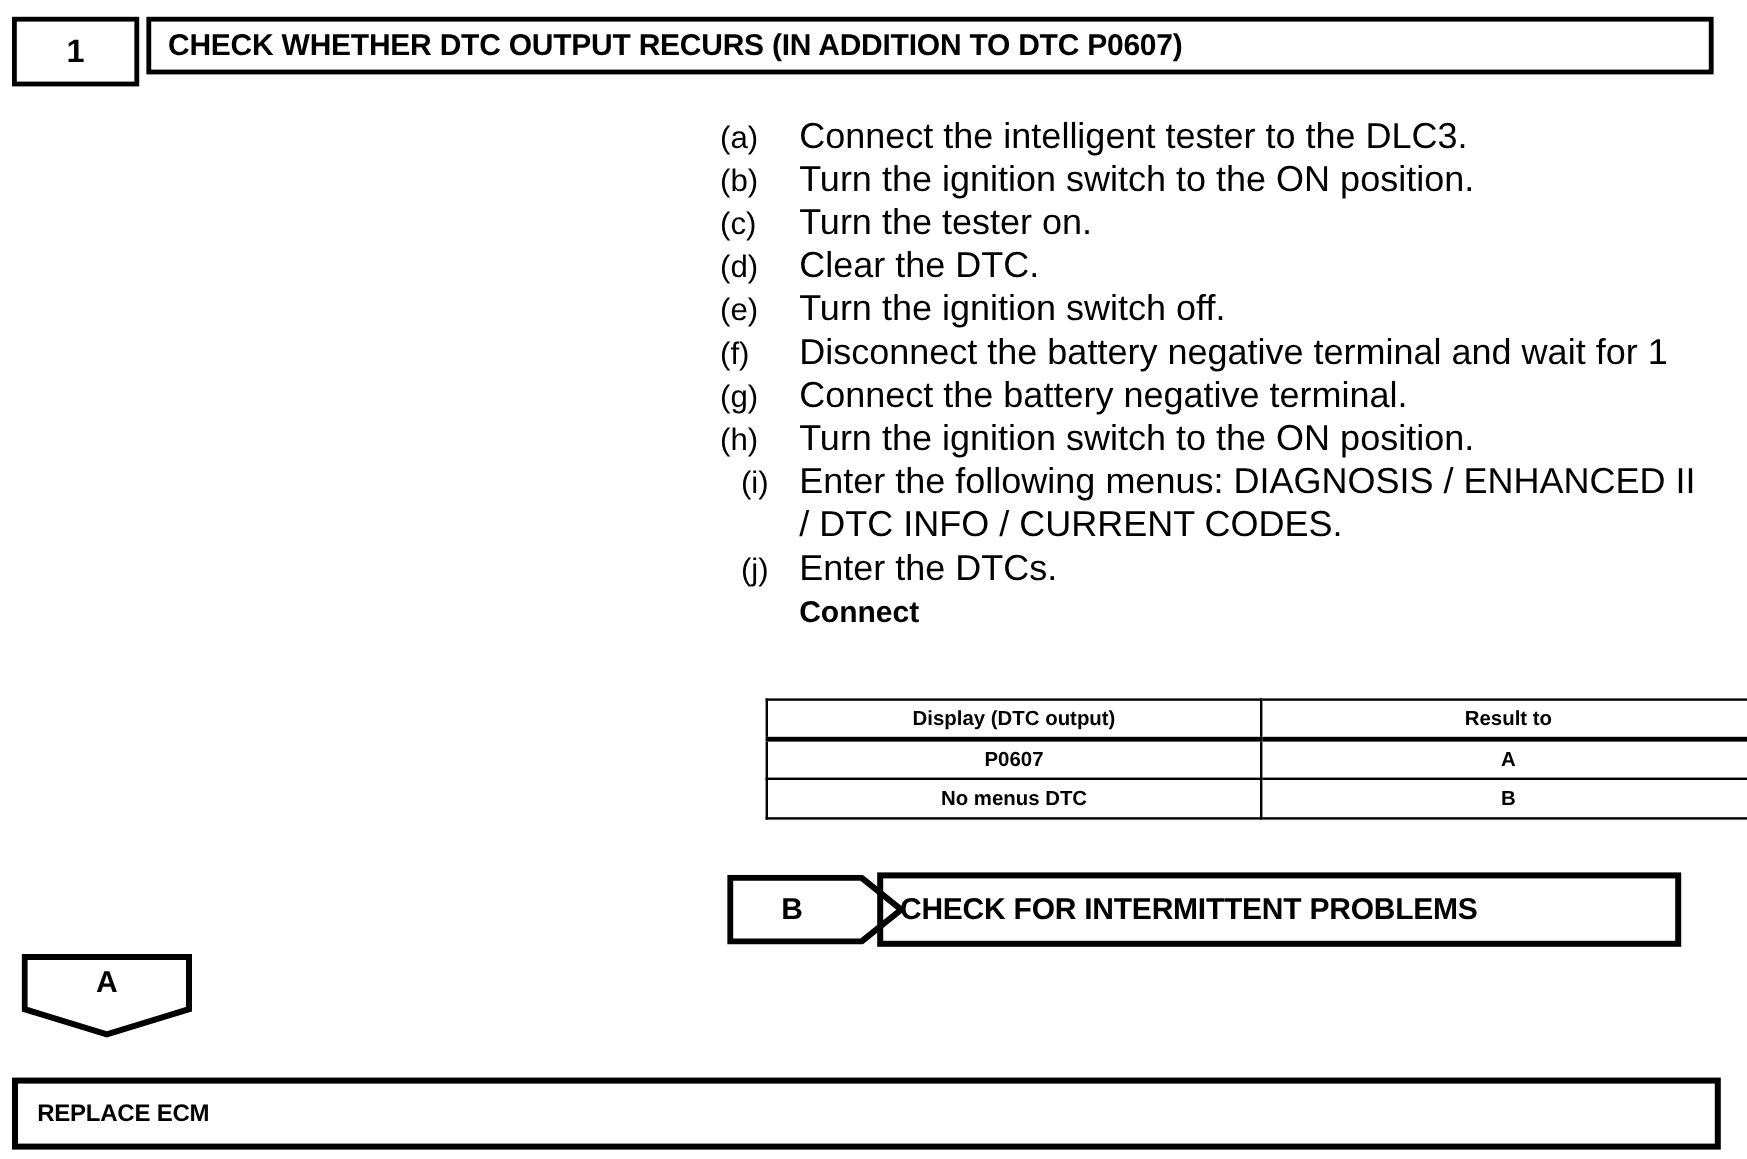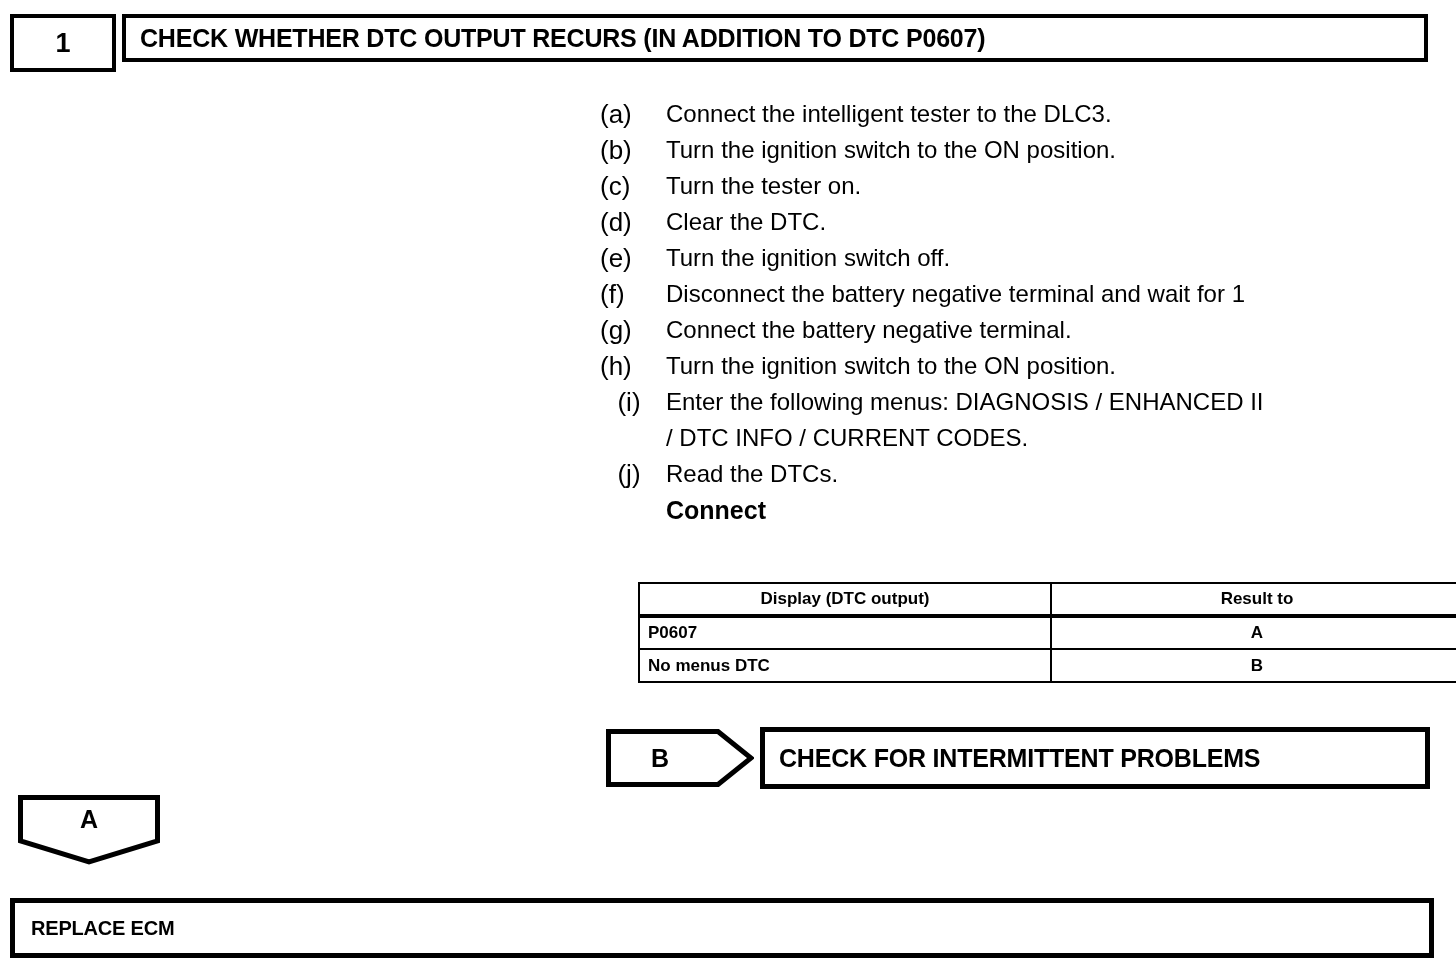--- a/index.html
+++ b/index.html
@@ -79,21 +79,21 @@
     line-height: 36px;
     white-space: nowrap;
   }
   .step-marker.narrow {
     text-align: center;
     padding-right: 8px;
     box-sizing: border-box;
   }
   .step-text {
     flex: 1 1 auto;
-    font-size: 24px;
+    font-size: 30px;
     line-height: 36px;
   }
   .step-text .cont-line {
     display: block;
   }
   .result-label {
     font-size: 25px;
     font-weight: bold;
     line-height: 36px;
     padding-left: 66px;
@@ -118,21 +118,21 @@
   }
   #result-table thead th {
     text-align: center;
     border-bottom: 2px solid #000;
   }
   #result-table tbody tr:first-child td {
     border-top: 4px solid #000;
   }
   .col-display { width: 412px; text-align: left; }
   .col-proceed { width: 412px; text-align: center; }
-  #result-table tbody td.cell-display { text-align: left; }
+  #result-table tbody td.cell-display { text-align: center; }
   #result-table tbody td.cell-proceed { text-align: center; }
 
   
   #connector-b {
     position: absolute;
     left: 606px;
     top: 729px;
     width: 148px;
     height: 58px;
   }
@@ -144,21 +144,21 @@
     width: 108px;
     height: 58px;
     display: flex;
     align-items: center;
     justify-content: center;
     font-size: 25px;
     font-weight: bold;
   }
   #intermittent-box {
     position: absolute;
-    left: 760px;
+    left: 731px;
     top: 727px;
     width: 670px;
     height: 62px;
     border: 5px solid #000;
     box-sizing: border-box;
     display: flex;
     align-items: center;
     padding-left: 14px;
   }
   #intermittent-label {
@@ -269,21 +269,21 @@
   <div class="step-row">
     <span class="step-marker narrow">(i)</span>
     <span class="step-text">
       <span>Enter the following menus: DIAGNOSIS / ENHANCED II</span>
       <span class="cont-line">/ DTC INFO / CURRENT CODES.</span>
     </span>
   </div>
 
   <div class="step-row">
     <span class="step-marker narrow">(j)</span>
-    <span class="step-text">Read the DTCs.</span>
+    <span class="step-text">Enter the DTCs.</span>
   </div>
 
   <div class="result-label">Connect</div>
 </div>
 
 <table id="result-table">
   <thead>
     <tr>
       <th class="col-display">Display (DTC output)</th>
       <th class="col-proceed">Result to</th>

